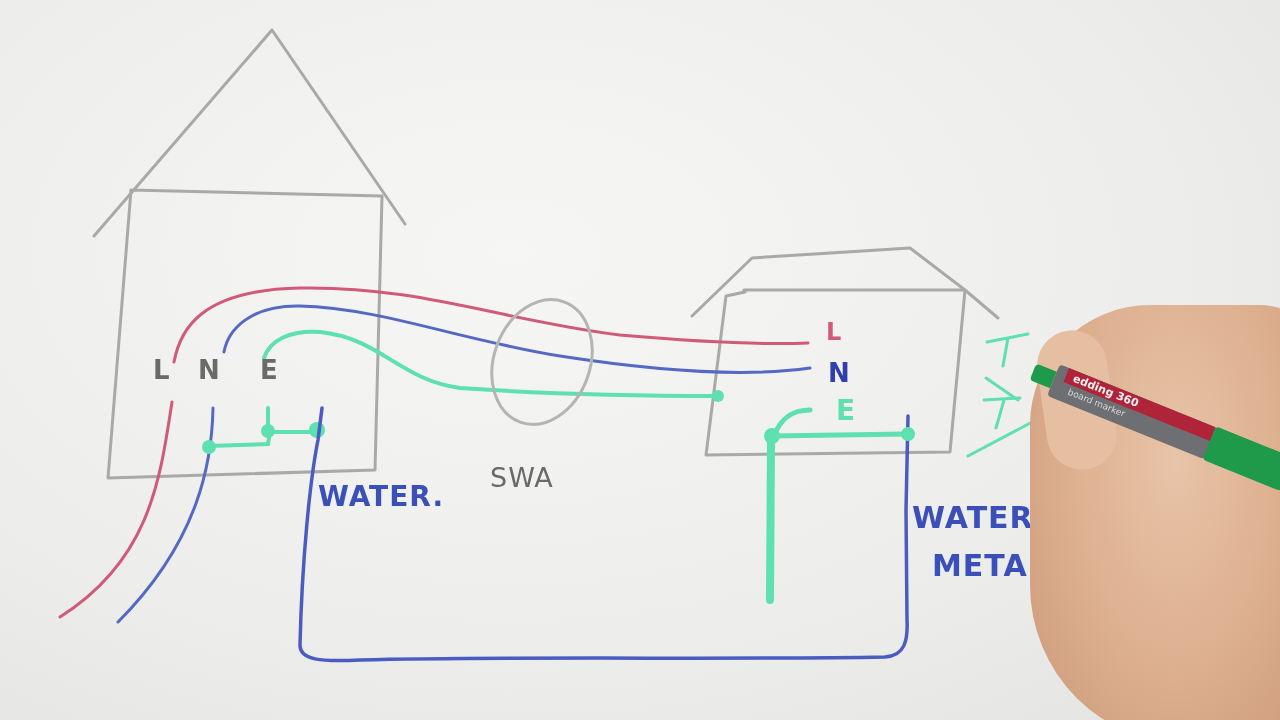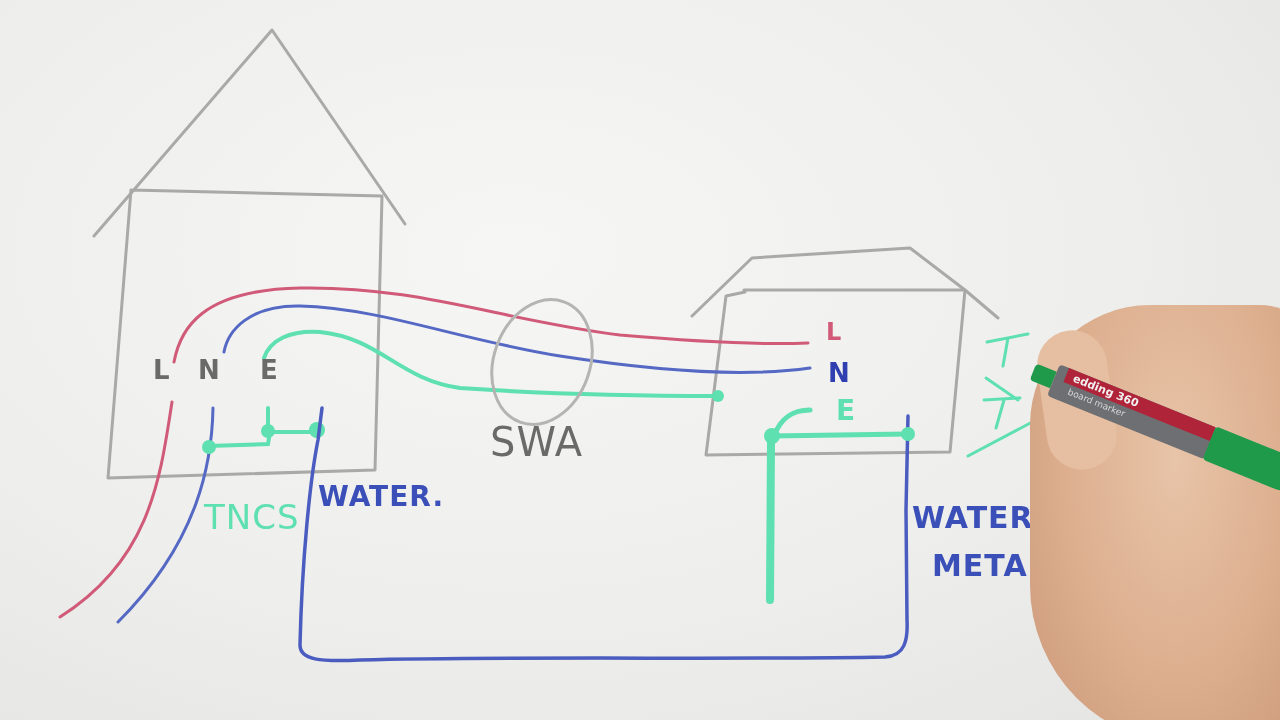--- a/index.html
+++ b/index.html
@@ -68,24 +68,23 @@
       <path d="M987,342 L1028,334 M1008,338 L1003,366"></path>
       <path d="M986,378 L1018,400 M984,400 L1020,398 M1004,400 L996,428"></path>
       <path d="M968,456 L1036,420"></path>
     </g>
   </svg>
 
   <div class="hand-text" style="position:absolute; left:153px; top:355px; font-size:26px; color:#6a6a68;">L</div>
   <div class="hand-text" style="position:absolute; left:198px; top:355px; font-size:26px; color:#6a6a68;">N</div>
   <div class="hand-text" style="position:absolute; left:260px; top:355px; font-size:26px; color:#6a6a68;">E</div>
 
-  <div class="hand-text" style="position:absolute; left:204px; top:497px; font-size:34px; color:#5ee0b0; font-weight:normal;">TNCS</div>
   <div class="hand-text" style="position:absolute; left:318px; top:480px; font-size:28px; color:#3a4fb8;">WATER.</div>
 
-  <div class="hand-text" style="position:absolute; left:490px; top:419px; font-size:40px; color:#6a6a68; font-weight:normal;">SWA</div>
+  <div class="hand-text" style="position:absolute; left:490px; top:462px; font-size:27px; color:#6a6a68; font-weight:normal;">SWA</div>
 
   <div class="hand-text" style="position:absolute; left:826px; top:318px; font-size:24px; color:#d05a78;">L</div>
   <div class="hand-text" style="position:absolute; left:828px; top:358px; font-size:26px; color:#2f3fb0;">N</div>
   <div class="hand-text" style="position:absolute; left:836px; top:394px; font-size:28px; color:#5ee0b0;">E</div>
 
   <div class="hand-text" style="position:absolute; left:912px; top:500px; font-size:30px; color:#3a4fb8;">WATER.</div>
   <div class="hand-text" style="position:absolute; left:932px; top:548px; font-size:30px; color:#3a4fb8;">METAL</div>
 
   <div style="position:absolute; left:1030px; top:305px; width:290px; height:440px; border-radius:120px 60px 0 160px;
               background: radial-gradient(ellipse at 50% 35%, #e8c4a8 0%, #dcae8e 55%, #c99778 100%);"></div>

